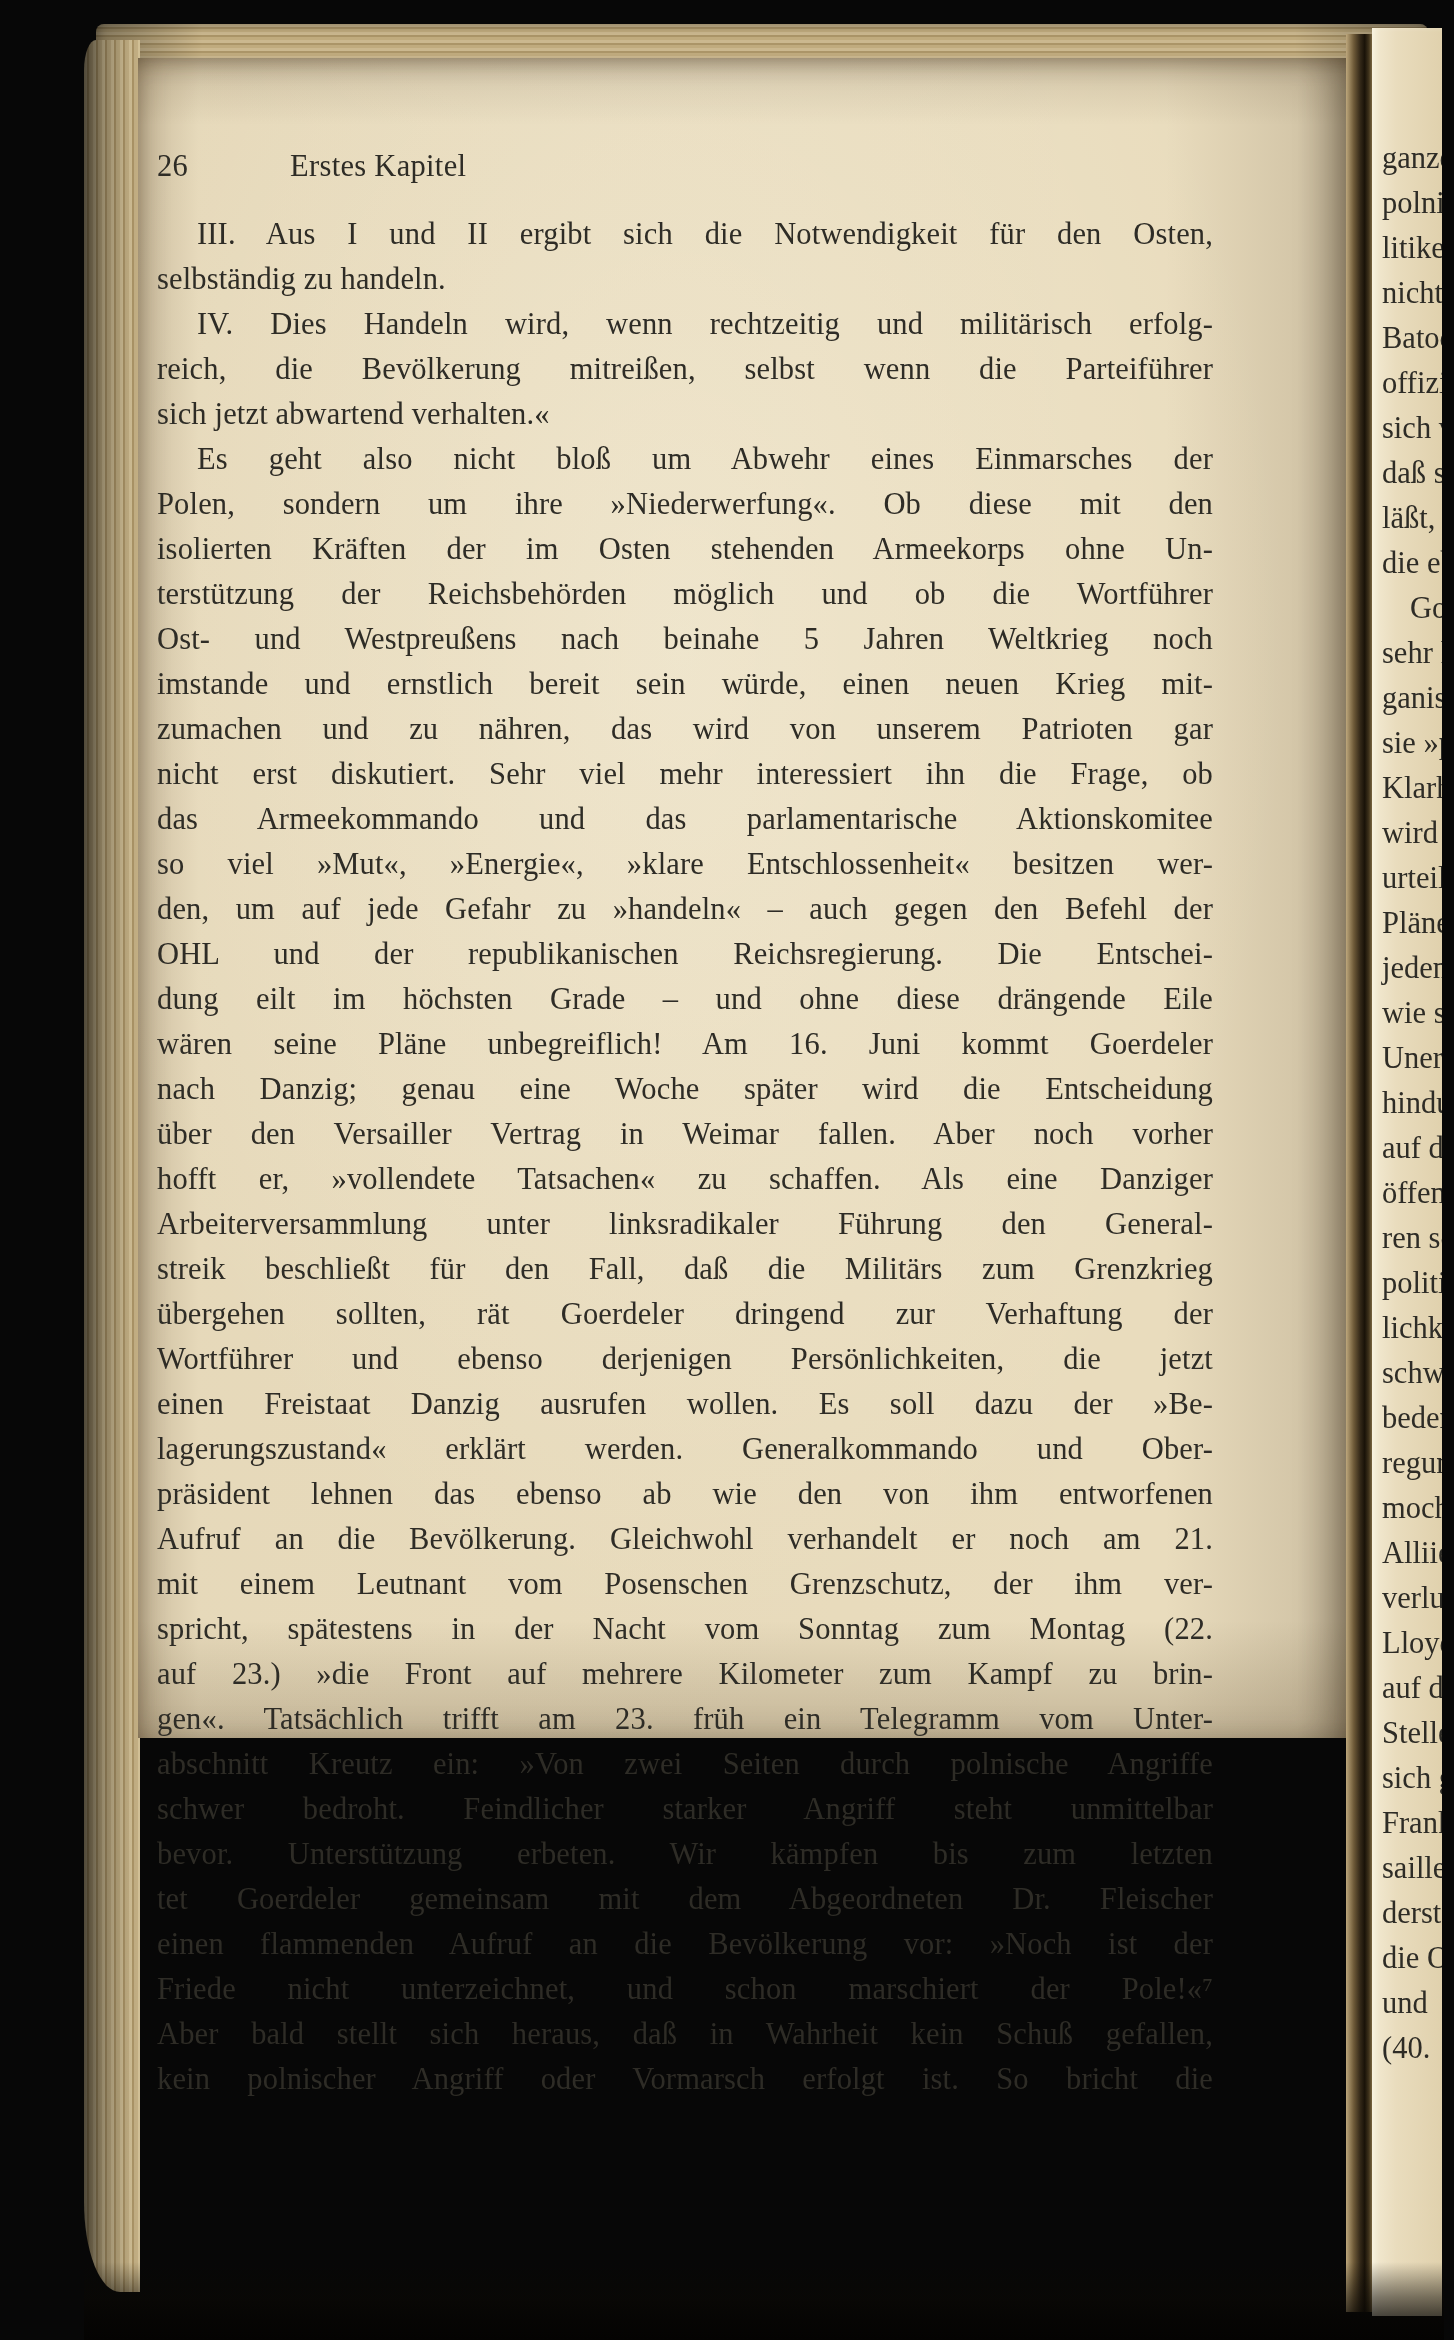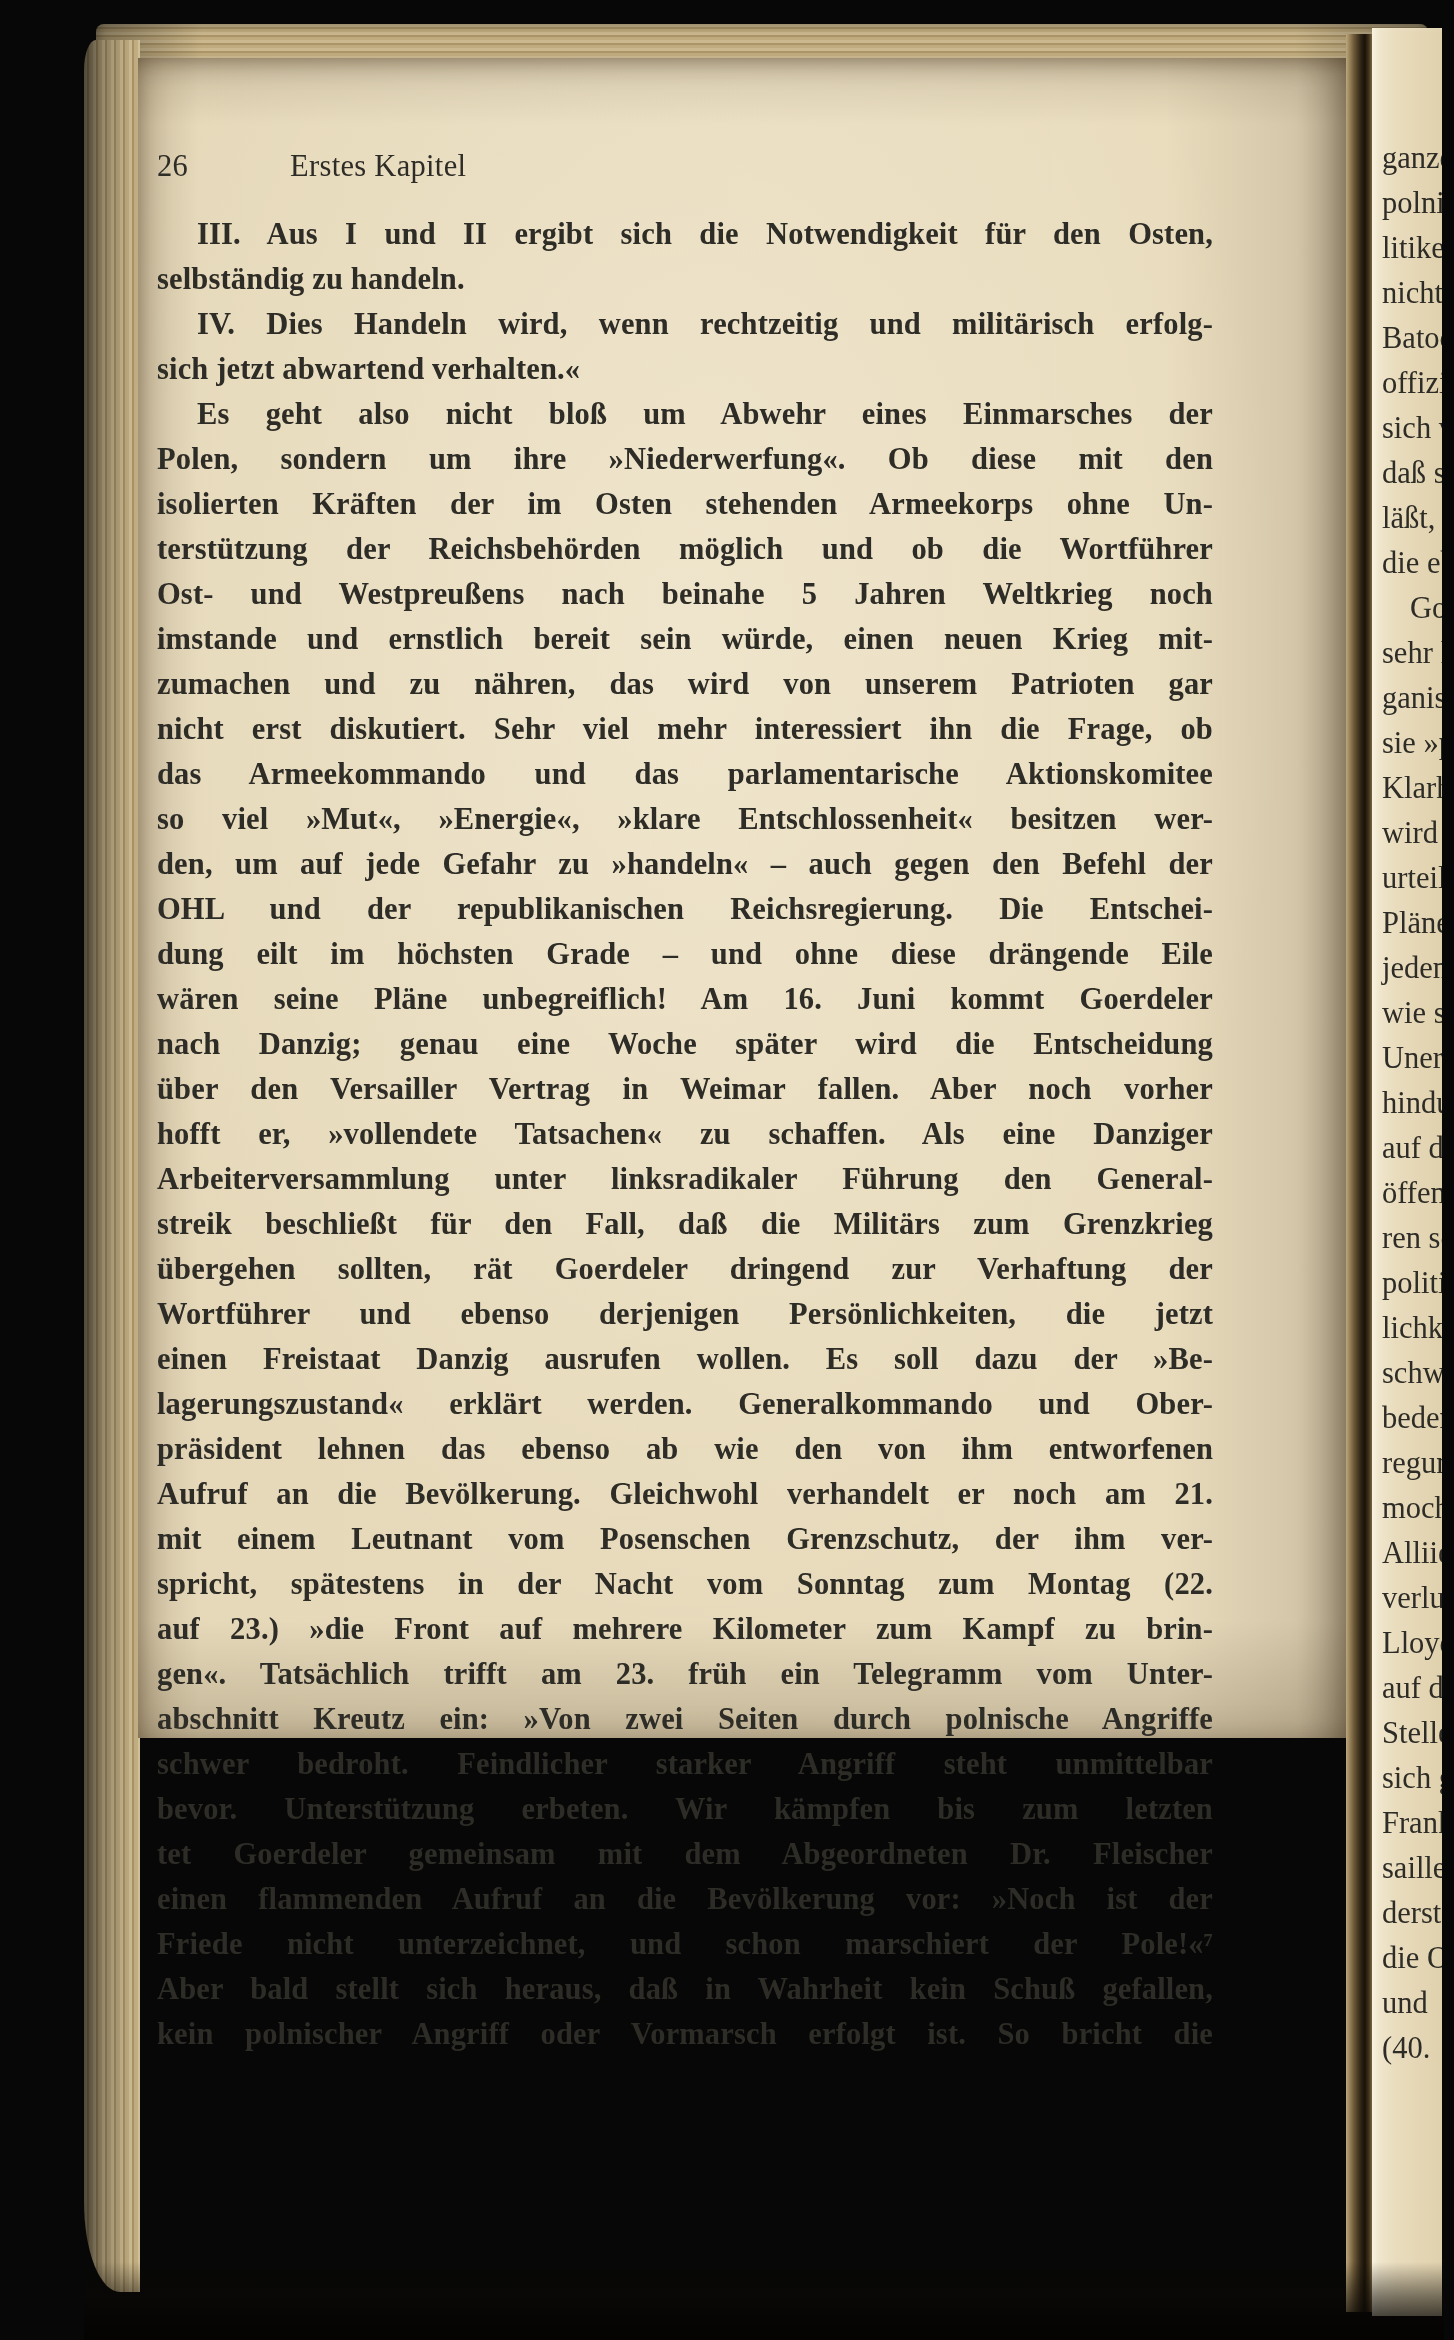--- a/index.html
+++ b/index.html
@@ -51,21 +51,21 @@
 
   .header-row {
     display:flex; align-items:baseline;
     margin:86px 0 0 19px; width:1056px; gap:102px;
     font-size:30.5px; line-height:45px;
     letter-spacing:0.3px;
   }
 
   .text-block {
     margin:23px 0 0 19px; width:1056px;
-    font-size:30.5px; letter-spacing:0.15px;font-weight:bold;
+    font-size:30.5px; letter-spacing:0.15px;
   }
   .line {
     height:45px; line-height:45px;
     text-align:justify; text-align-last:justify;
     overflow:hidden; white-space:normal;
   }
   .line.indent { text-indent:40px; }
   .line.last { text-align-last:left; }
 
   
@@ -109,20 +109,21 @@
       <span>26</span>
       <span>Erstes Kapitel</span>
     </div>
     <div class="text-block">
         <div class="paragraph">
           <div class="line indent">III. Aus I und II ergibt sich die Notwendigkeit für den Osten,</div>
           <div class="line last">selbständig zu handeln.</div>
         </div>
         <div class="paragraph">
           <div class="line indent">IV. Dies Handeln wird, wenn rechtzeitig und militärisch erfolg-</div>
+          <div class="line">reich, die Bevölkerung mitreißen, selbst wenn die Parteiführer</div>
           <div class="line last">sich jetzt abwartend verhalten.«</div>
         </div>
         <div class="paragraph">
           <div class="line indent">Es geht also nicht bloß um Abwehr eines Einmarsches der</div>
           <div class="line">Polen, sondern um ihre »Niederwerfung«. Ob diese mit den</div>
           <div class="line">isolierten Kräften der im Osten stehenden Armeekorps ohne Un-</div>
           <div class="line">terstützung der Reichsbehörden möglich und ob die Wortführer</div>
           <div class="line">Ost- und Westpreußens nach beinahe 5 Jahren Weltkrieg noch</div>
           <div class="line">imstande und ernstlich bereit sein würde, einen neuen Krieg mit-</div>
           <div class="line">zumachen und zu nähren, das wird von unserem Patrioten gar</div>

